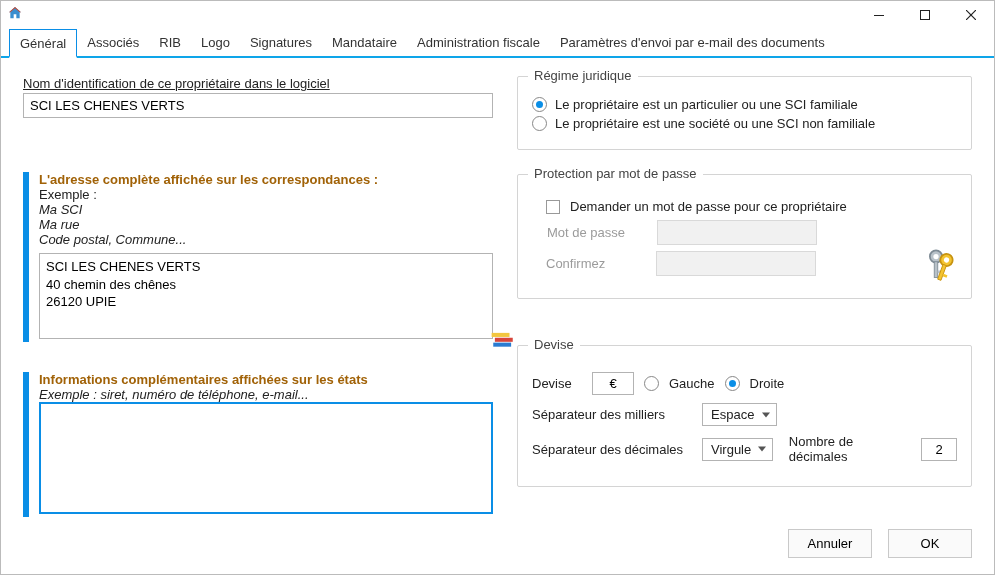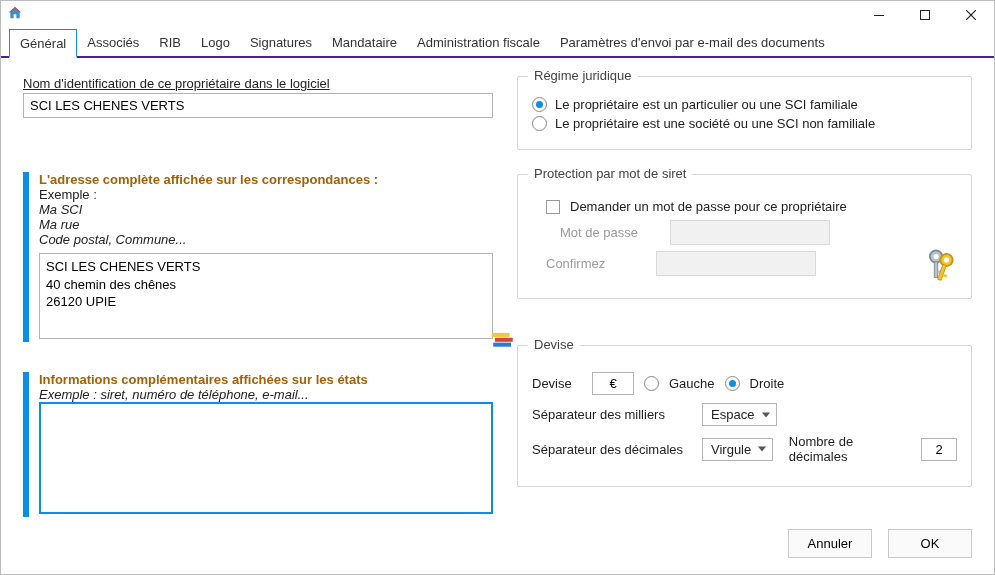--- a/index.html
+++ b/index.html
@@ -8,21 +8,21 @@
 
   
   .titlebar { height:28px; display:flex; align-items:center; justify-content:space-between; padding-left:6px; }
   .titlebar-left { display:flex; align-items:center; gap:6px; }
   .house-icon svg { width:16px; height:16px; }
   .titlebar-right { display:flex; }
   .winbtn { width:46px; height:28px; display:flex; align-items:center; justify-content:center; color:#222; }
   .winbtn svg { width:10px; height:10px; }
 
   
-  .tabs { display:flex; border-bottom:2px solid #4c1d95; padding-left:8px; font-size:13px; }
+  .tabs { display:flex; border-bottom:2px solid #0ea5e9; padding-left:8px; font-size:13px; }
   .tab { padding:6px 10px 5px; color:#333; cursor:default; }
   .tab.active { border:1px solid #0a8ee6; border-bottom:2px solid #fff; margin-bottom:-2px; background:#fff; color:#333; }
 
   
   .content { flex:1; position:relative; padding:18px 22px 10px 22px; font-size:13px; color:#222; }
   .two-col { display:flex; gap:24px; }
   .left-col { flex:0 0 470px; }
   .right-col { flex:1; }
 
   .field-label { margin-bottom:2px; color:#222;text-decoration:underline; }
@@ -171,26 +171,26 @@
             <div class="italic">Exemple : siret, numéro de téléphone, e-mail...</div>
             <textarea class="text info" style=""></textarea>
           </div>
         </div>
       </div>
 
       <div class="right-col">
 
         <div class="pw-section">
           <div class="group" style="padding:18px 14px 16px 14px;">
-            <span class="legend">Protection par mot de siret</span>
+            <span class="legend">Protection par mot de passe</span>
             <div class="pw-row" style="gap:10px; margin-left:14px;">
               <span class="check"></span>
               <span>Demander un mot de passe pour ce propriétaire</span>
             </div>
-            <div class="pw-row" style="margin-left:28px;">
+            <div class="pw-row" style="margin-left:15px;">
               <span class="pw-label">Mot de passe</span>
               <input class="pw-input" type="password" disabled="" value="" style="">
             </div>
             <div class="pw-row" style="margin-left:14px;">
               <span class="pw-label">Confirmez</span>
               <input class="pw-input" type="password" disabled="" value="" style="">
             </div>
           </div>
         </div>
 

